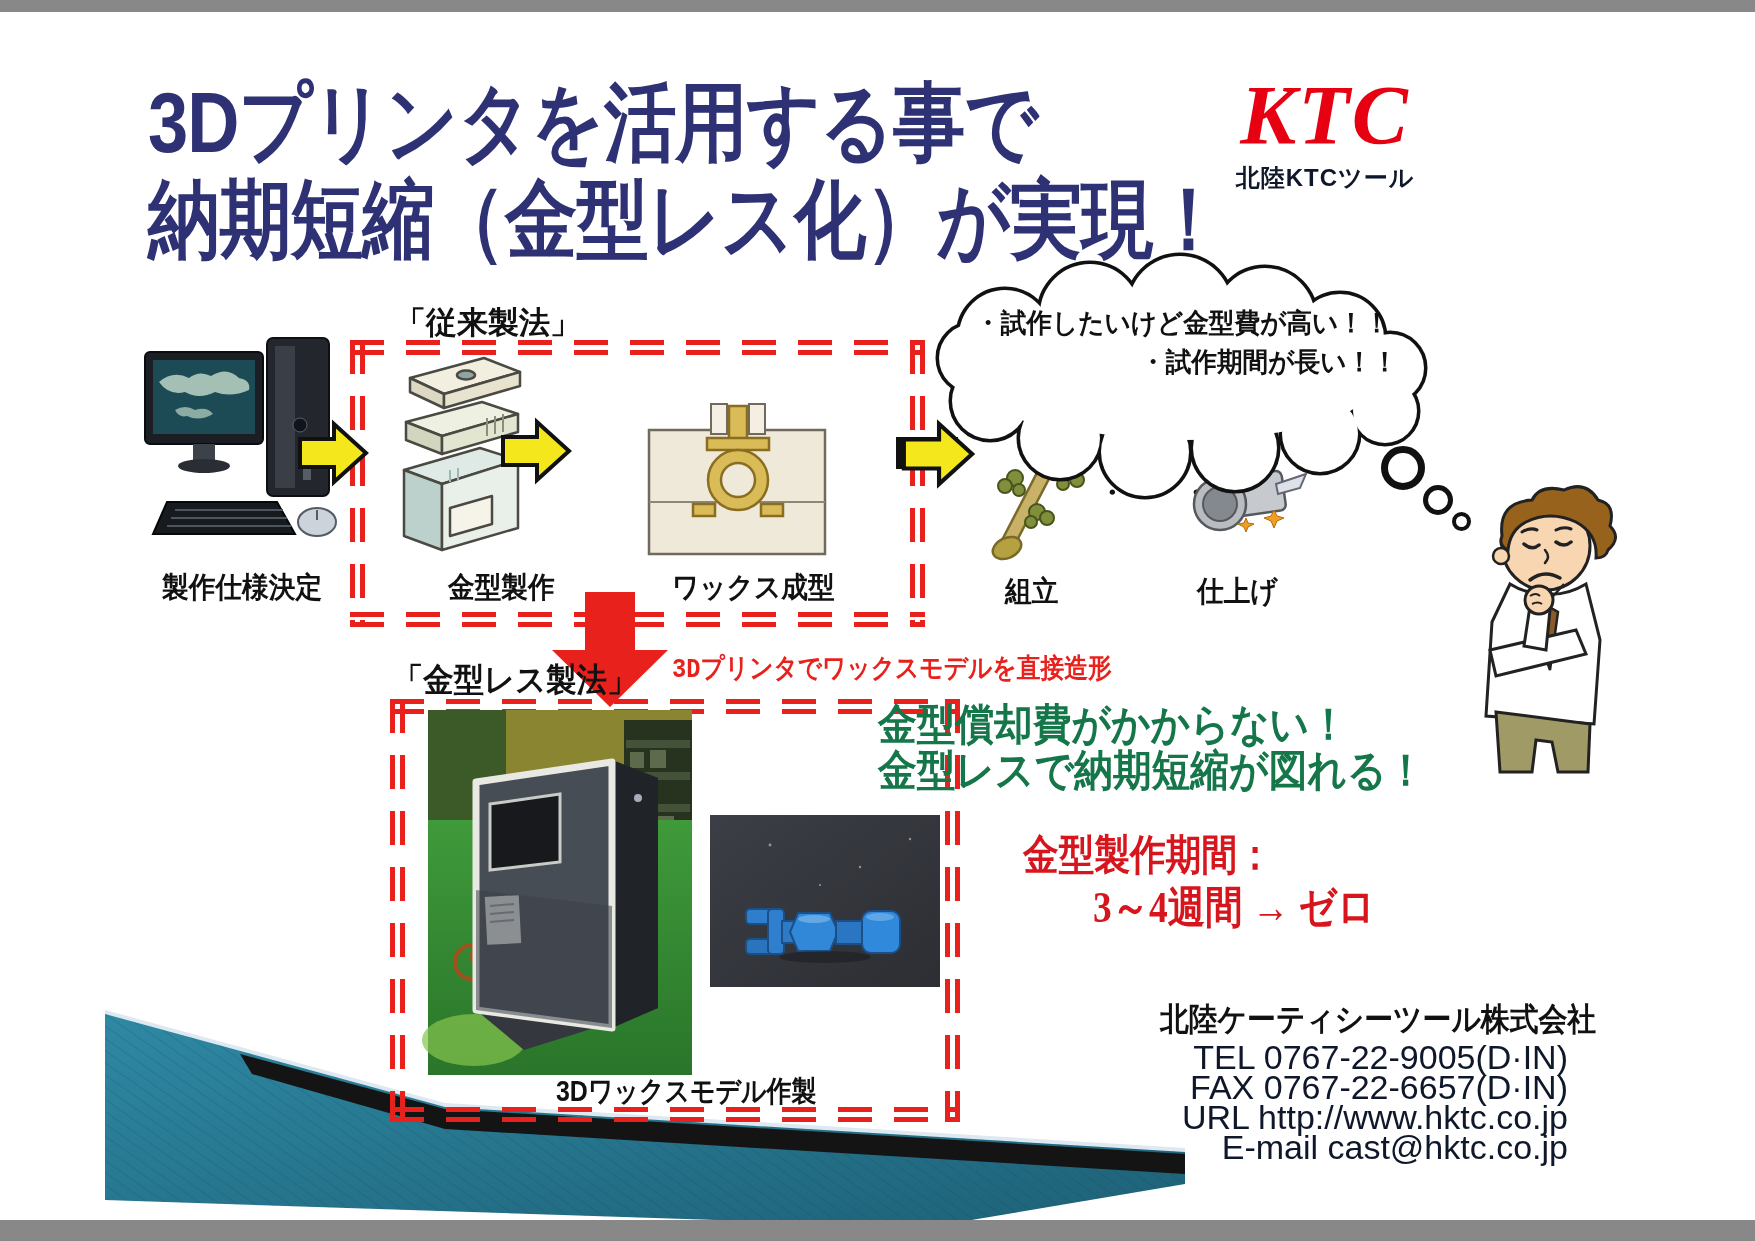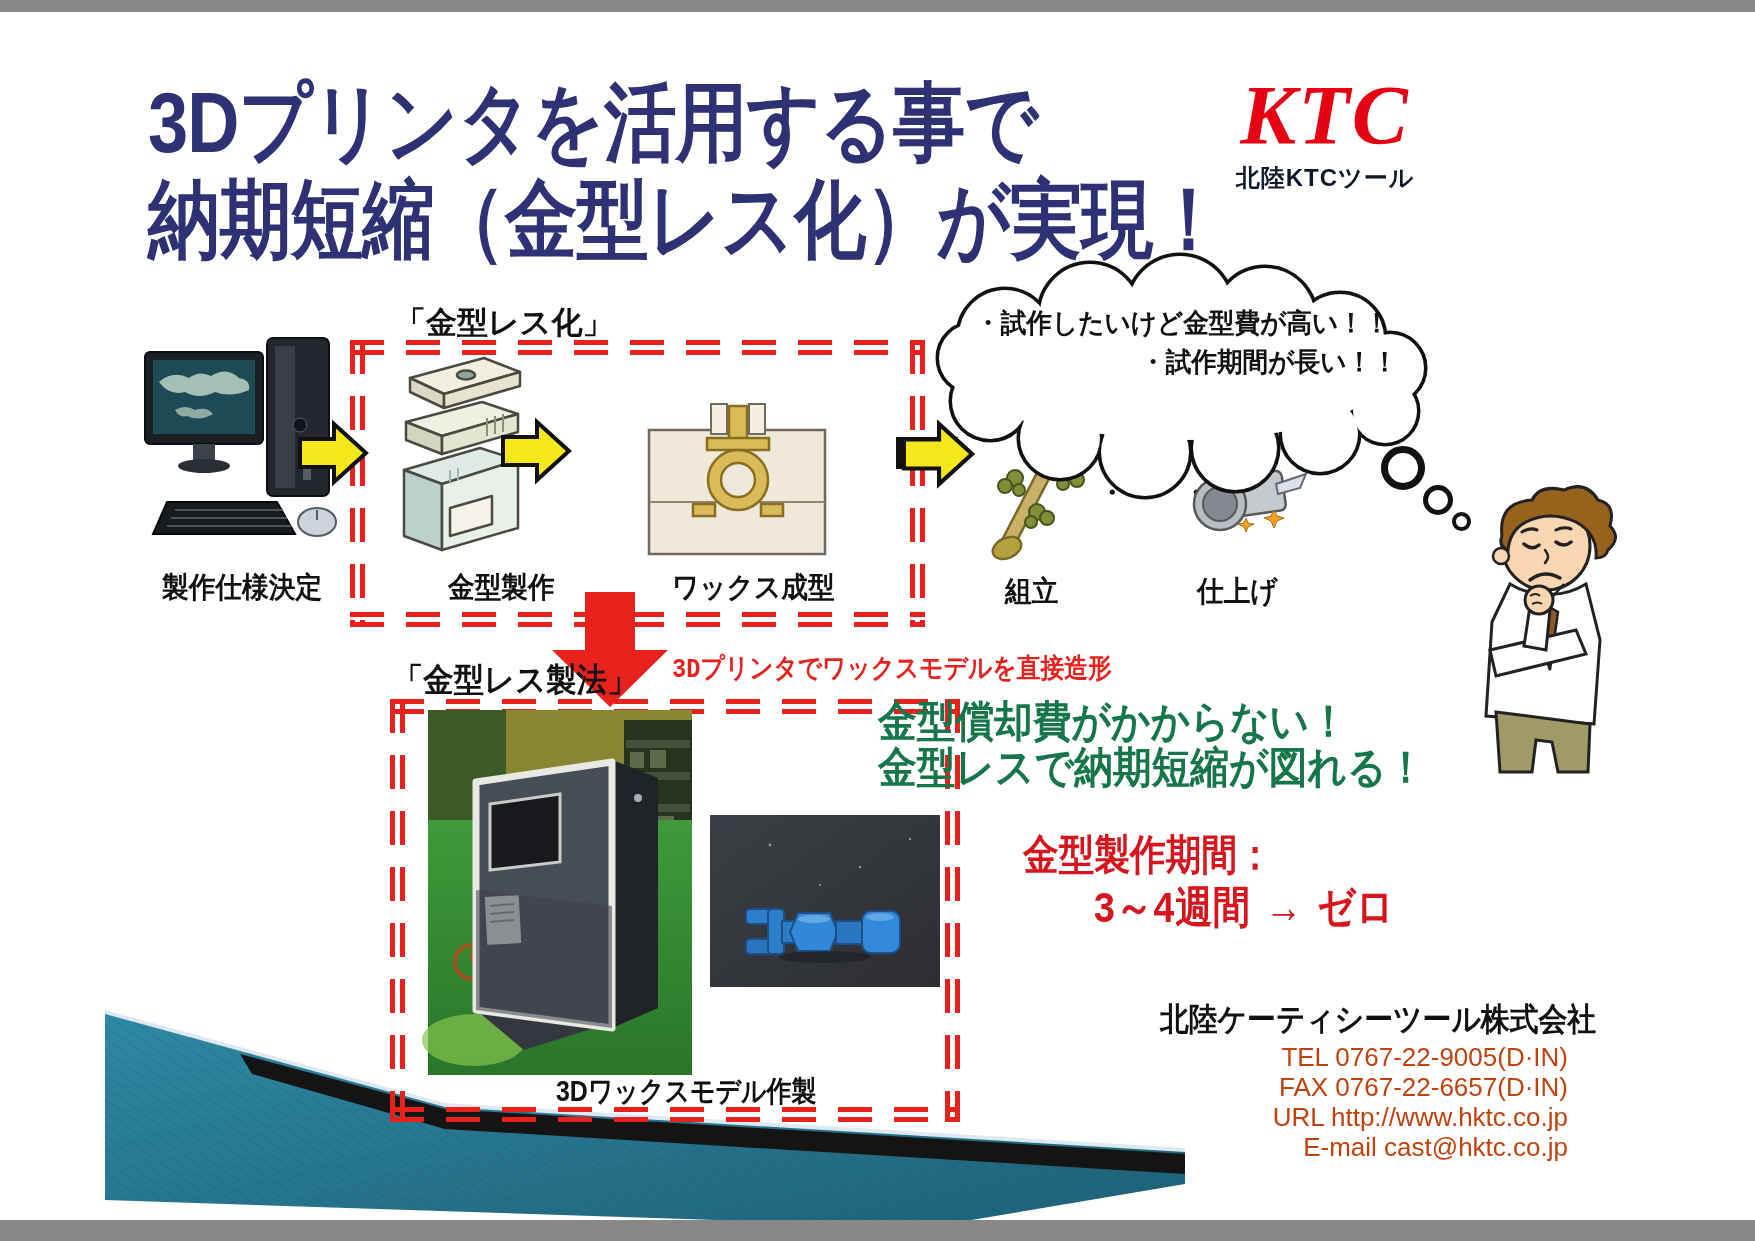--- a/index.html
+++ b/index.html
@@ -36,31 +36,31 @@
   .step-label .sx{transform:scaleX(.92);}
 
   .cloud-text{font-weight:bold;font-size:27px;line-height:39px;color:#111;white-space:nowrap;text-align:right;}
   .cloud-text .sx{transform:scaleX(.95);}
 
   .think-dot{position:absolute;border-radius:50%;background:#fff;}
 
   .rednote{color:#e8211c;font-weight:bold;font-size:27px;white-space:nowrap;}
   .rednote .sx{transform:scaleX(.88);}
 
-  .serif{font-family:Liberation Mono, monospace;font-weight:bold;white-space:nowrap;}
+  .serif{font-family:Liberation Serif, serif;font-weight:bold;white-space:nowrap;}
   .green-line{color:#15764a;font-size:43px;line-height:46px;}
   .green-line .sx{transform:scaleX(.9);}
   .period-red{color:#d7151c;}
 
   .caption{font-weight:bold;font-size:29px;color:#111;white-space:nowrap;text-align:right;}
   .caption .sx{transform:scaleX(.86);}
 
   .company-name{font-weight:bold;font-size:32px;color:#111;white-space:nowrap;}
   .company-name .sx{transform:scaleX(.9);}
-  .contact{font-size:26px;line-height:30px;color:#c2410c;text-align:right;white-space:nowrap;}
+  .contact{font-size:34px;line-height:30px;color:#0f172a;text-align:right;white-space:nowrap;}
 
   svg{display:block;overflow:visible;}
 </style>
 </head>
 <body>
 
 <div class="page">
 
   <svg class="abs" style="left:0;top:0;" width="1755" height="1241" viewBox="0 0 1755 1241">
     <defs>
@@ -82,21 +82,21 @@
   <div class="abs title">
     <div><span class="sx">3Dプリンタを活用する事で</span></div>
     <div><span class="sx">納期短縮（金型レス化）が実現！</span></div>
   </div>
 
   <div class="abs ktc">
     <div class="ktc-mark">KTC</div>
     <div class="ktc-sub">北陸KTCツール</div>
   </div>
 
-  <div class="abs seclabel" style="left:395px;top:290px;font-size:31px;">「金型レス化」</div>
+  <div class="abs seclabel" style="left:395px;top:290px;font-size:31px;">「従来製法」</div>
 
   <div class="abs dash-h" style="left:350px;top:328px;width:575px;"></div>
   <div class="abs dash-h" style="left:350px;top:600px;width:575px;"></div>
   <div class="abs dash-v" style="left:350px;top:328px;height:287px;"></div>
   <div class="abs dash-v" style="left:910px;top:328px;height:287px;"></div>
 
   <svg class="abs" style="left:145px;top:318px;" width="200" height="230" viewBox="0 0 200 230">
     <rect x="122" y="8" width="62" height="158" rx="6" fill="#23262c" stroke="#0d0f12" stroke-width="2"></rect>
     <rect x="130" y="16" width="20" height="142" fill="#3a3f47"></rect>
     <circle cx="155" cy="95" r="7" fill="#11141a" stroke="#5a616b"></circle>

